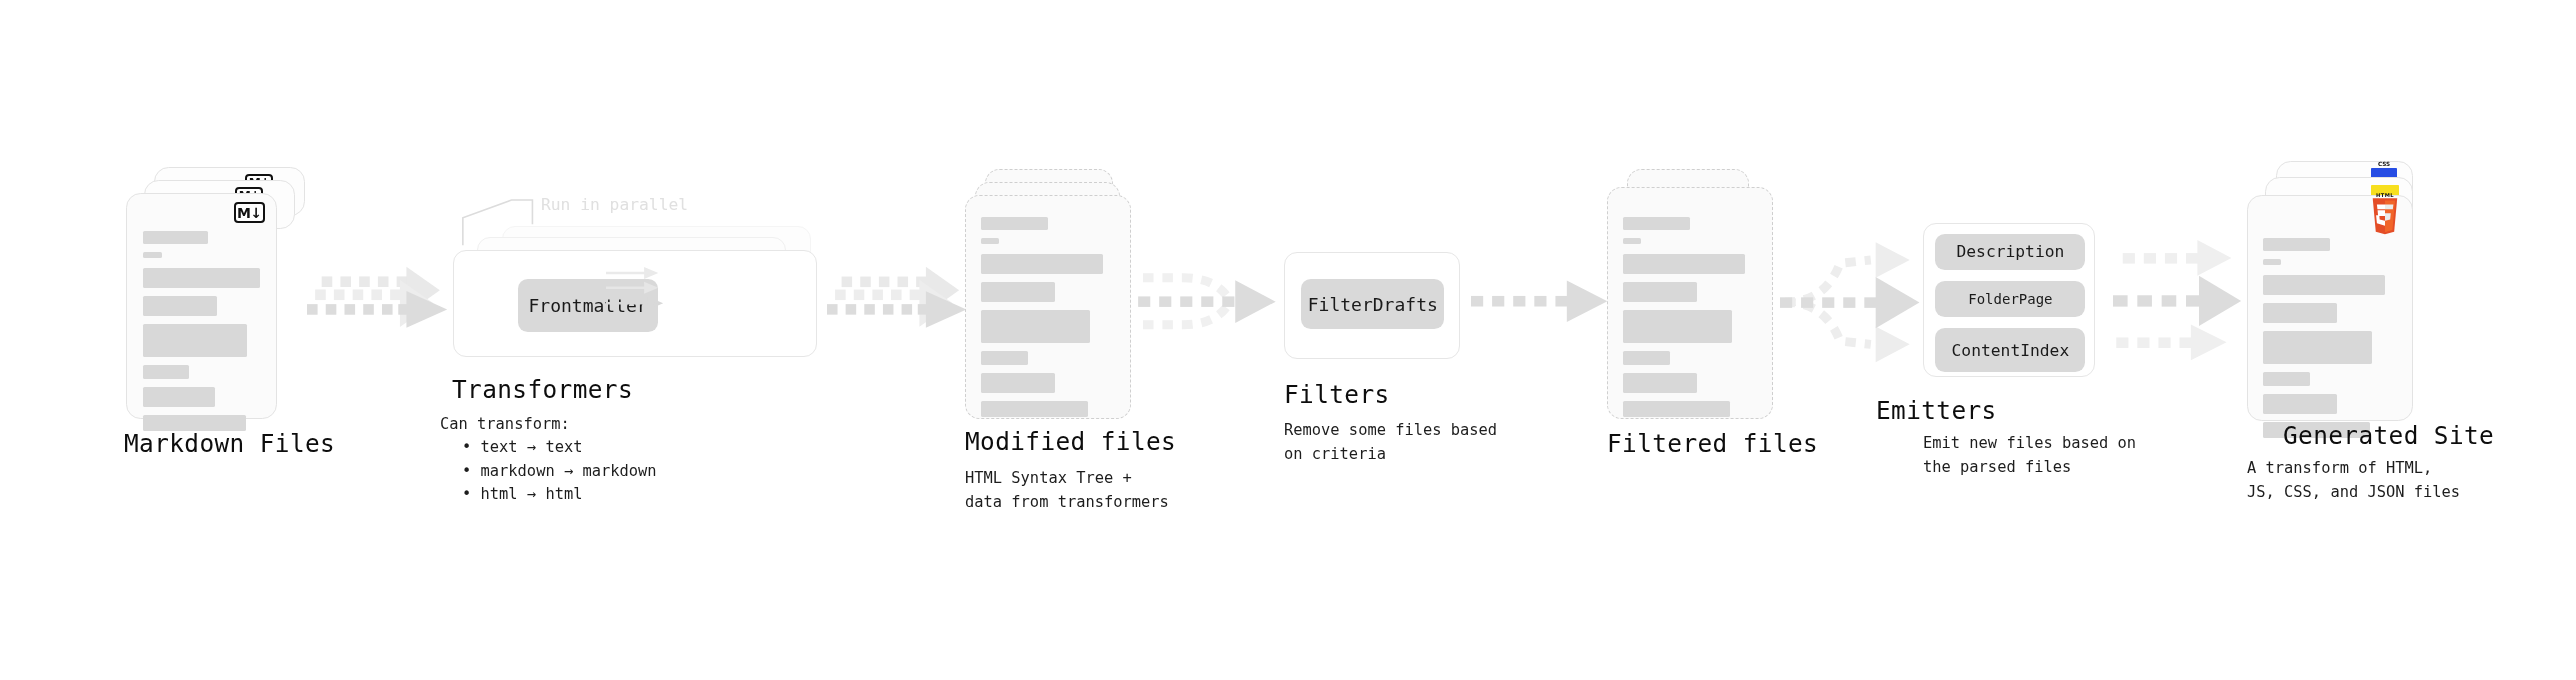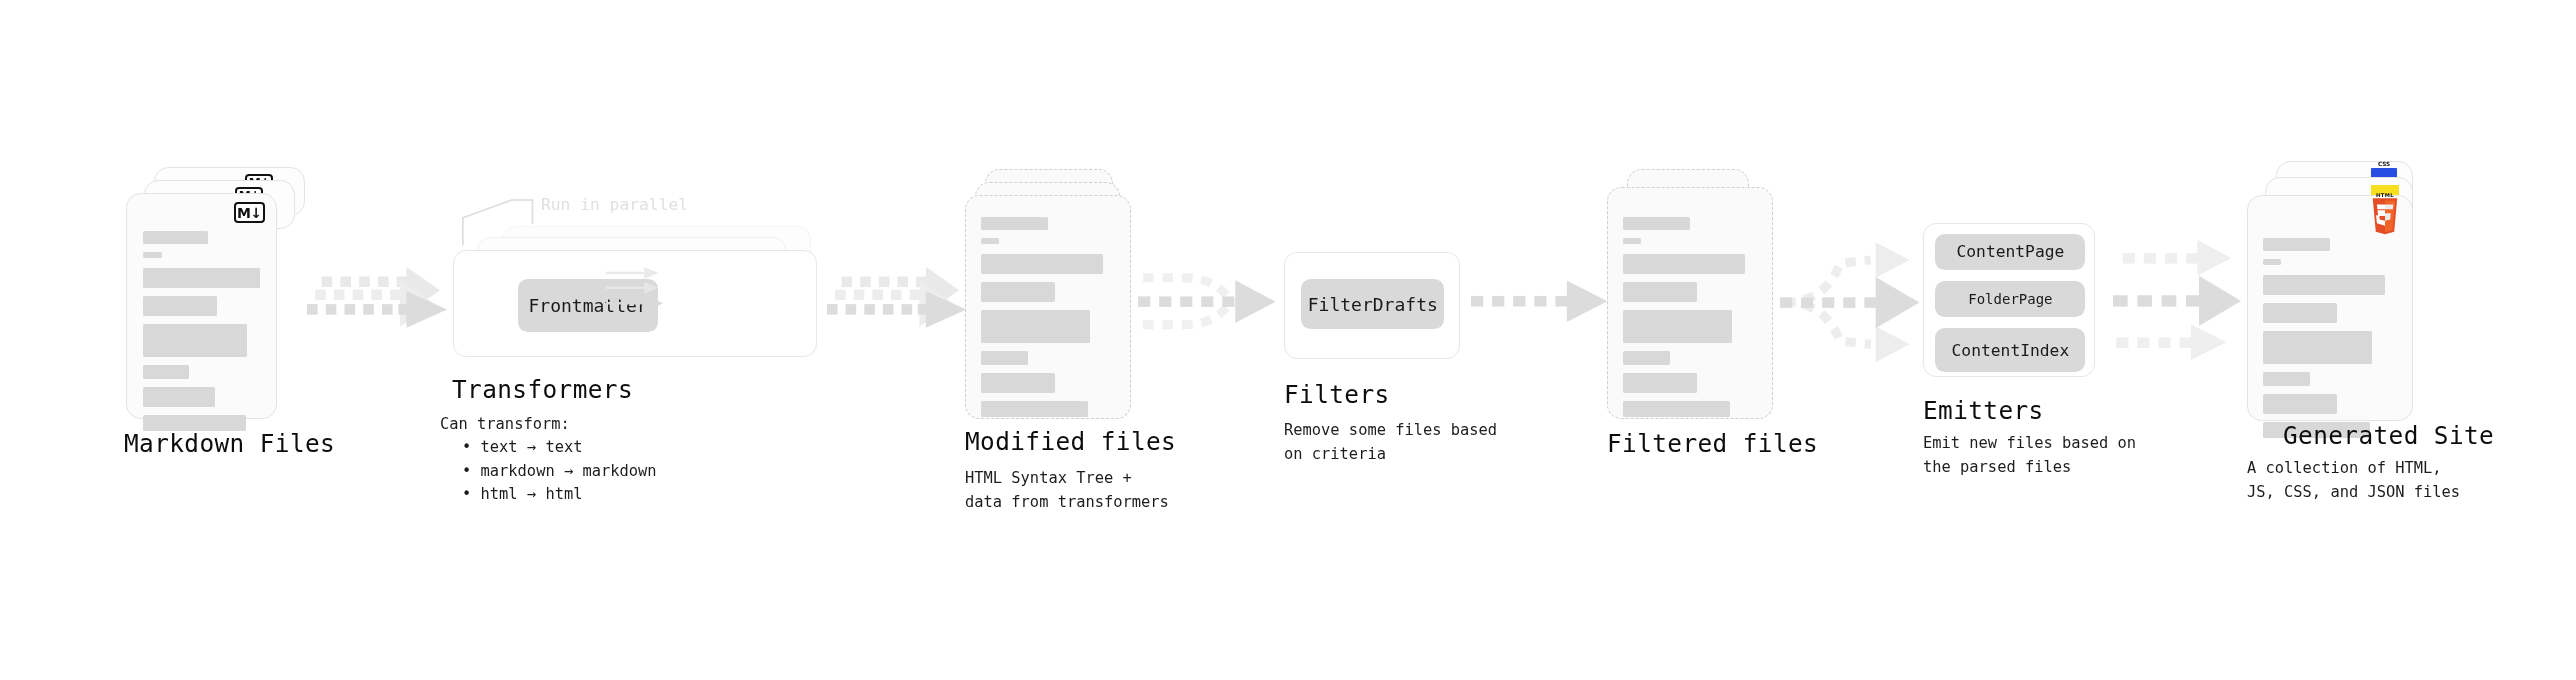--- a/index.html
+++ b/index.html
@@ -322,26 +322,26 @@
         <rect x="26" y="78" width="15" height="13"></rect>
       <rect x="52" y="78" width="15" height="13"></rect>
         <rect x="78" y="78" width="15" height="13"></rect>
       <rect x="104" y="78" width="15" height="13"></rect>
       <polygon points="118,53 172,84.5 118,116"></polygon>
     </g>
   </svg>
 
   <div class="node" style="left:1923px; top:223px;">
     <div class="group" style="left:0px; top:0px; width:172px; height:154px;">
-      <div class="chip" style="left:11.4px; top:9.8px;  width:150px; height:36px; font-size:16.3px;">ContentPage</div>
+      <div class="chip" style="left:11.4px; top:9.8px;  width:150px; height:36px; font-size:16.3px;">Description</div>
       <div class="chip" style="left:11.4px; top:57px;  width:150px; height:36px; font-size:14px;">FolderPage</div>
       <div class="chip" style="left:11.4px; top:104px; width:150px; height:44px; font-size:16.3px;">ContentIndex</div>
     </div>
   </div>
-  <div class="title" style="left:1923px; top:396px;">Emitters</div>
+  <div class="title" style="left:1876px; top:396px;">Emitters</div>
   <div class="desc" style="left:1923px; top:432px;">Emit new files based on
 the parsed files</div>
 
   <svg class="node" style="left:2113px; top:232px;" width="146" height="146" viewBox="0 0 180 180">
     <g fill="#efefef">
       <rect x="12" y="26" width="15" height="13"></rect>
         <rect x="38" y="26" width="15" height="13"></rect>
       <rect x="64" y="26" width="15" height="13"></rect>
         <rect x="90" y="26" width="15" height="13"></rect>
       <polygon points="104,10 146,32 104,54"></polygon>
@@ -386,17 +386,17 @@
           <div class="bar" style="width:55%; height:20.3px;"></div>
           <div class="bar" style="width:81%; height:32.5px;"></div>
           <div class="bar" style="width:35%; height:14px;"></div>
           <div class="bar" style="width:55%; height:20.3px;"></div>
           <div class="bar" style="width:80%; height:15.4px;"></div>
         </div>
       </div>
     </div>
   </div>
   <div class="title" style="left:2247px; top:421px;margin-left:36px;">Generated Site</div>
-  <div class="desc" style="left:2247px; top:457px;">A collection of HTML,
+  <div class="desc" style="left:2247px; top:457px;">A transform of HTML,
 JS, CSS, and JSON files</div>
 
 </div>
 
 
 </body></html>

